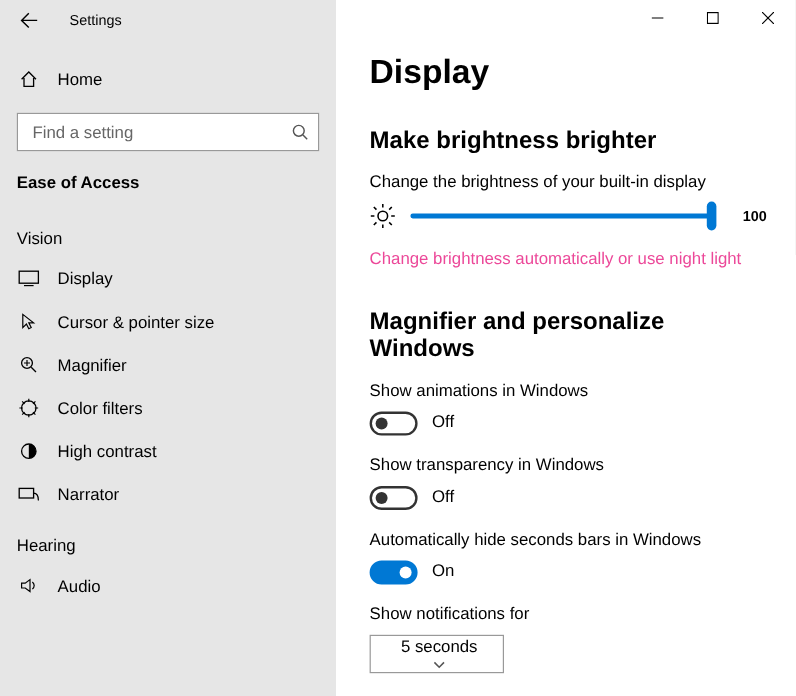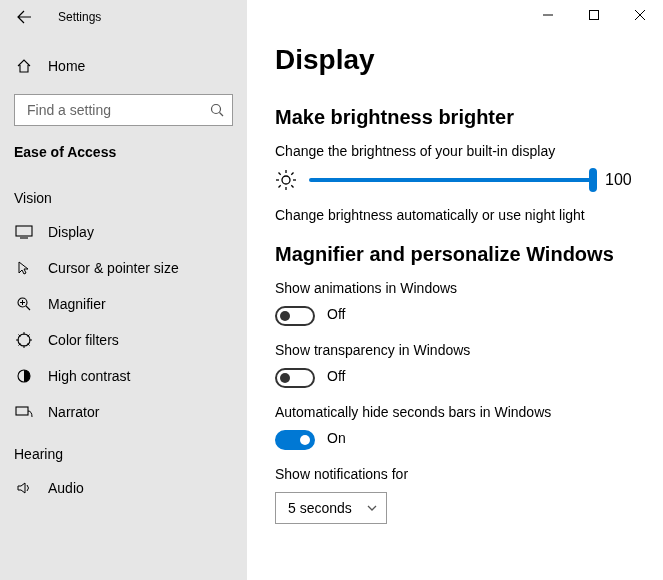--- a/index.html
+++ b/index.html
@@ -13,21 +13,21 @@
     overflow: hidden;
     font-size: 14px;
   }
   .app {
     display: flex;
     width: 663px;
     height: 580px;
     position: relative;
   }
   .sidebar {
-    width: 247px;
+    width: 280px;
     background: #e6e6e6;
     height: 100%;
     position: relative;
   }
   .main {
     flex: 1;
     background: #fff;
     height: 100%;
     padding: 0 24px 0 28px;
     position: relative;
@@ -161,28 +161,30 @@
     position: absolute;
     right: -4px;
     top: 50%;
     transform: translateY(-50%);
     width: 8px;
     height: 24px;
     background: #0078d4;
     border-radius: 4px;
   }
   .slider-value {
-    font-size: 16px;
+    font-size: 12px;
     min-width: 34px;
+    text-align: right;
+    font-weight: bold;
   }
   .link {
-    color: #000000;
-    font-size: 14px;
-    cursor: pointer;
-    margin-bottom: 20px;
+    color: #ec4899;
+    font-size: 14px;
+    cursor: pointer;
+    margin-bottom: 34px;
     display: inline-block;
   }
   .setting-block { margin-bottom: 16px; }
   .toggle-row {
     display: flex;
     gap: 12px;
     margin-top: 6px;
   }
   .toggle {
     width: 40px;
@@ -217,20 +219,21 @@
     border: 1px solid #999;
     background: #fff;
     height: 32px;
     width: 112px;
     display: flex;
     align-items: center;
     padding: 0 8px 0 12px;
     justify-content: space-between;
     cursor: pointer;
     font-size: 14px;
+    flex-direction: column;
   }
   svg { display: block; }
 </style>
 </head>
 <body>
 
 <div class="app">
 
   <div class="sidebar">
     <div class="titlebar">

